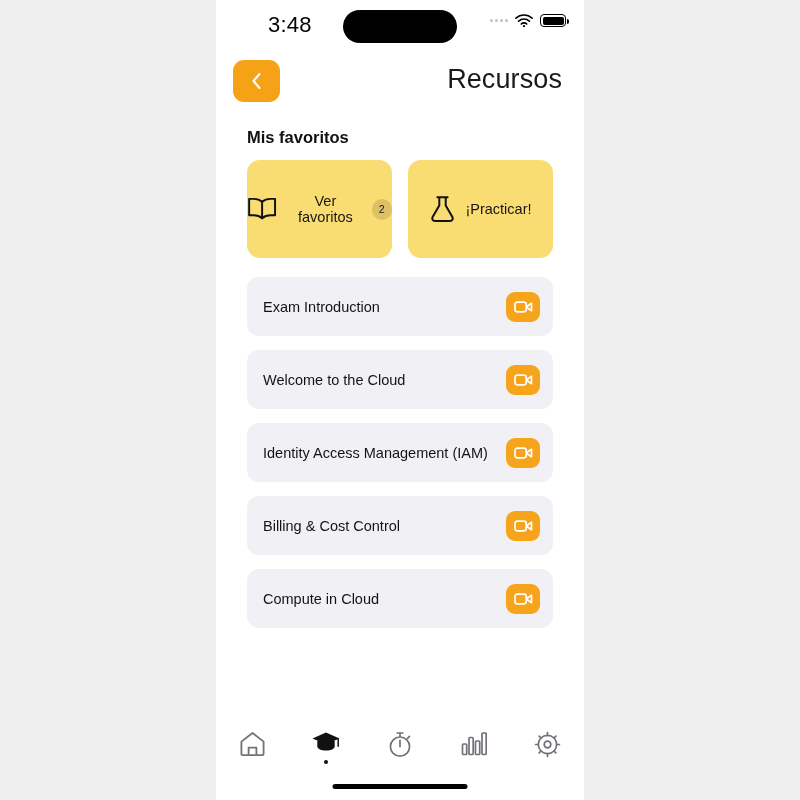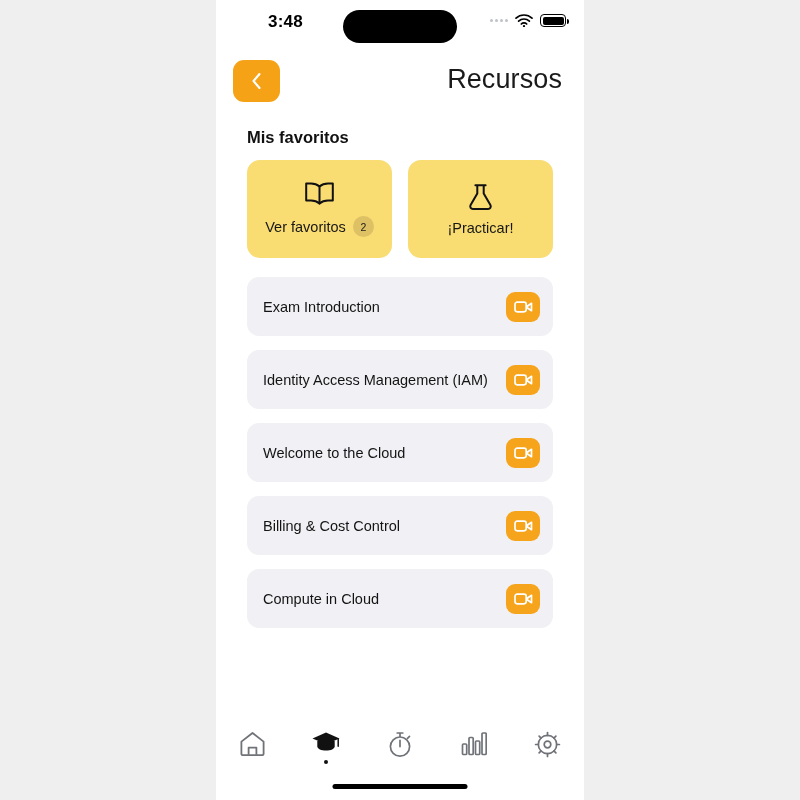--- a/index.html
+++ b/index.html
@@ -26,22 +26,22 @@
 
   
   .statusbar {
     position: relative;
     height: 52px;
     width: 100%;
   }
   .status-time {
     position: absolute;
     left: 52px; top: 12px;
-    font-size: 17px;
-    font-weight: bold;
+    font-size: 22px;
+    font-weight: normal;
     color: #000;
     letter-spacing: .2px;
   }
   .dynamic-island {
     position: absolute;
     left: 127px; top: 10px;
     width: 114px; height: 33px;
     background: #000;
     border-radius: 17px;
   }
@@ -123,21 +123,20 @@
     display: flex;
     gap: 16px;
     margin-top: 13px;
   }
   .fav-card {
     flex: 1;
     height: 98px;
     background: #f9dc72;
     border-radius: 13px;
     display: flex;
-    flex-direction: column;
     align-items: center;
     justify-content: center;
     gap: 9px;
     cursor: pointer;
     border: none;
   }
   .fav-label-wrap {
     display: flex;
     align-items: center;
     gap: 7px;
@@ -302,31 +301,31 @@
           <span class="video-title">Exam Introduction</span>
           <button class="video-play">
             <svg width="19" height="14" viewBox="0 0 19 14">
               <rect x="1" y="2.2" width="11.2" height="9.6" rx="2.2" fill="none" stroke="#fff" stroke-width="1.7"></rect>
               <path d="M13.6 6l3.9-2.7v7.4L13.6 8z" fill="none" stroke="#fff" stroke-width="1.7" stroke-linejoin="round"></path>
             </svg>
           </button>
         </div>
 
         <div class="video-item">
-          <span class="video-title">Identity Access Management (IAM)</span>
+          <span class="video-title">Welcome to the Cloud</span>
           <button class="video-play">
             <svg width="19" height="14" viewBox="0 0 19 14">
               <rect x="1" y="2.2" width="11.2" height="9.6" rx="2.2" fill="none" stroke="#fff" stroke-width="1.7"></rect>
               <path d="M13.6 6l3.9-2.7v7.4L13.6 8z" fill="none" stroke="#fff" stroke-width="1.7" stroke-linejoin="round"></path>
             </svg>
           </button>
         </div>
 
         <div class="video-item">
-          <span class="video-title">Welcome to the Cloud</span>
+          <span class="video-title">Identity Access Management (IAM)</span>
           <button class="video-play">
             <svg width="19" height="14" viewBox="0 0 19 14">
               <rect x="1" y="2.2" width="11.2" height="9.6" rx="2.2" fill="none" stroke="#fff" stroke-width="1.7"></rect>
               <path d="M13.6 6l3.9-2.7v7.4L13.6 8z" fill="none" stroke="#fff" stroke-width="1.7" stroke-linejoin="round"></path>
             </svg>
           </button>
         </div>
 
         <div class="video-item">
           <span class="video-title">Billing &amp; Cost Control</span>

